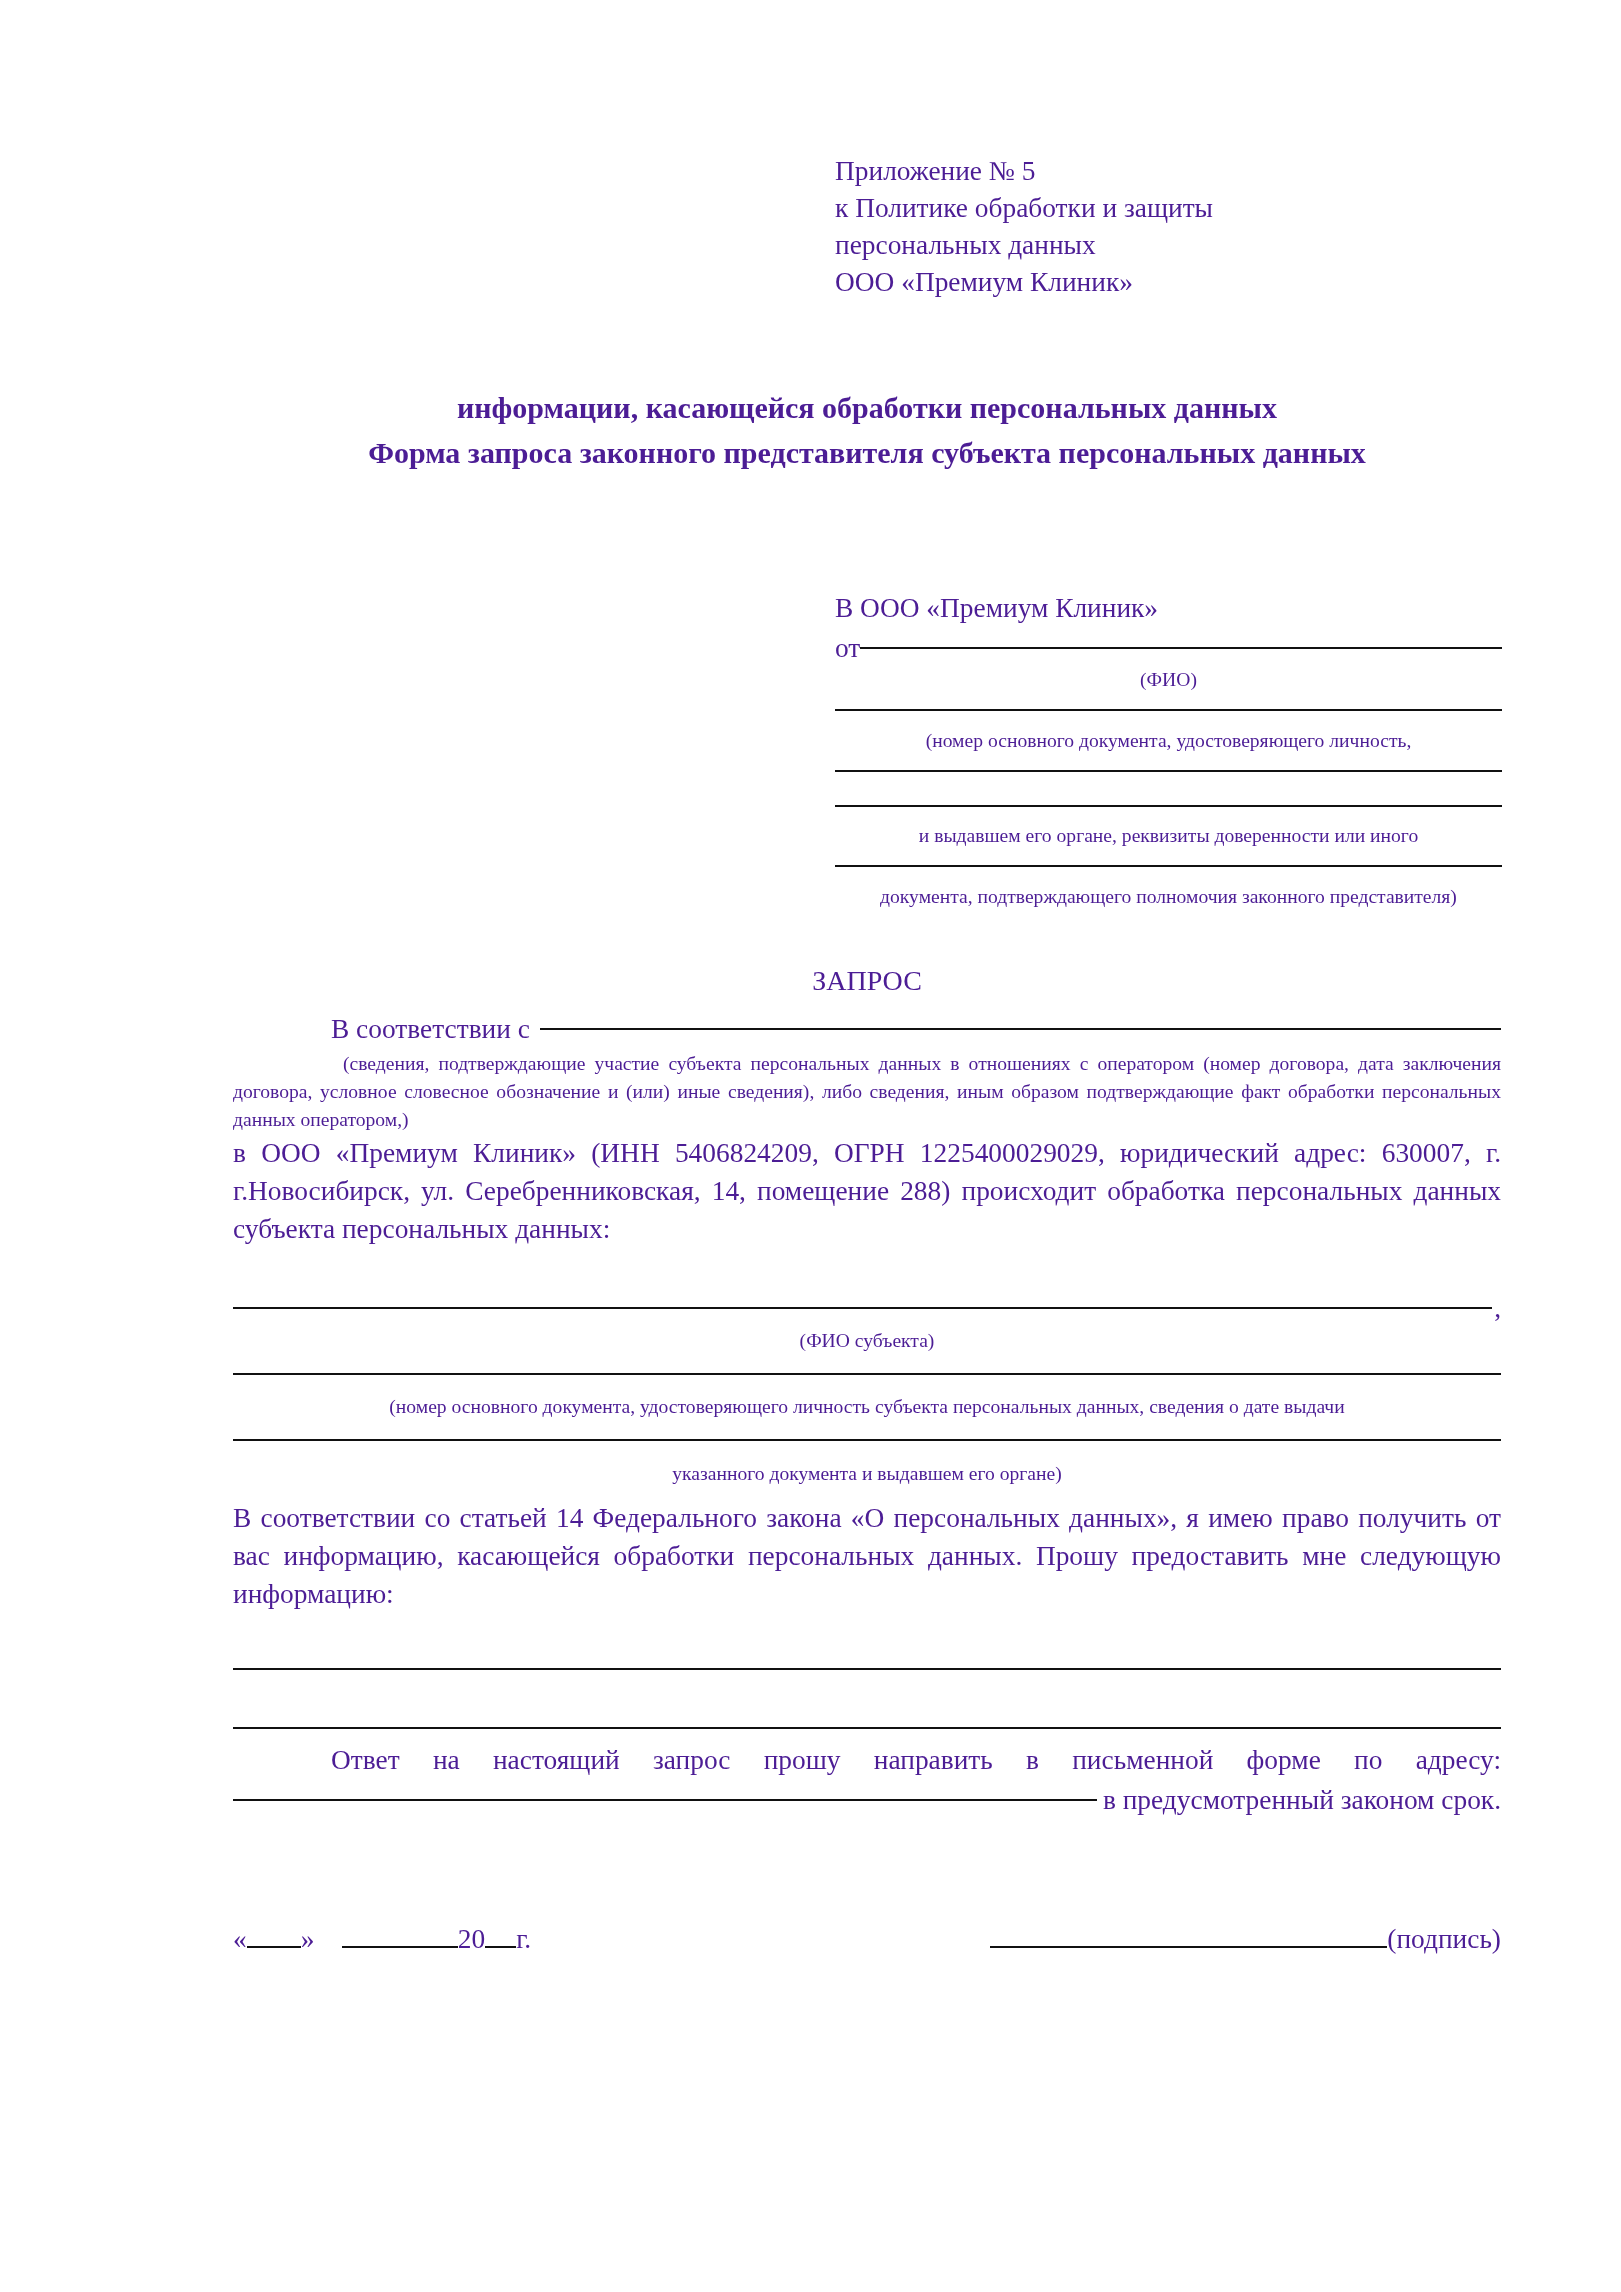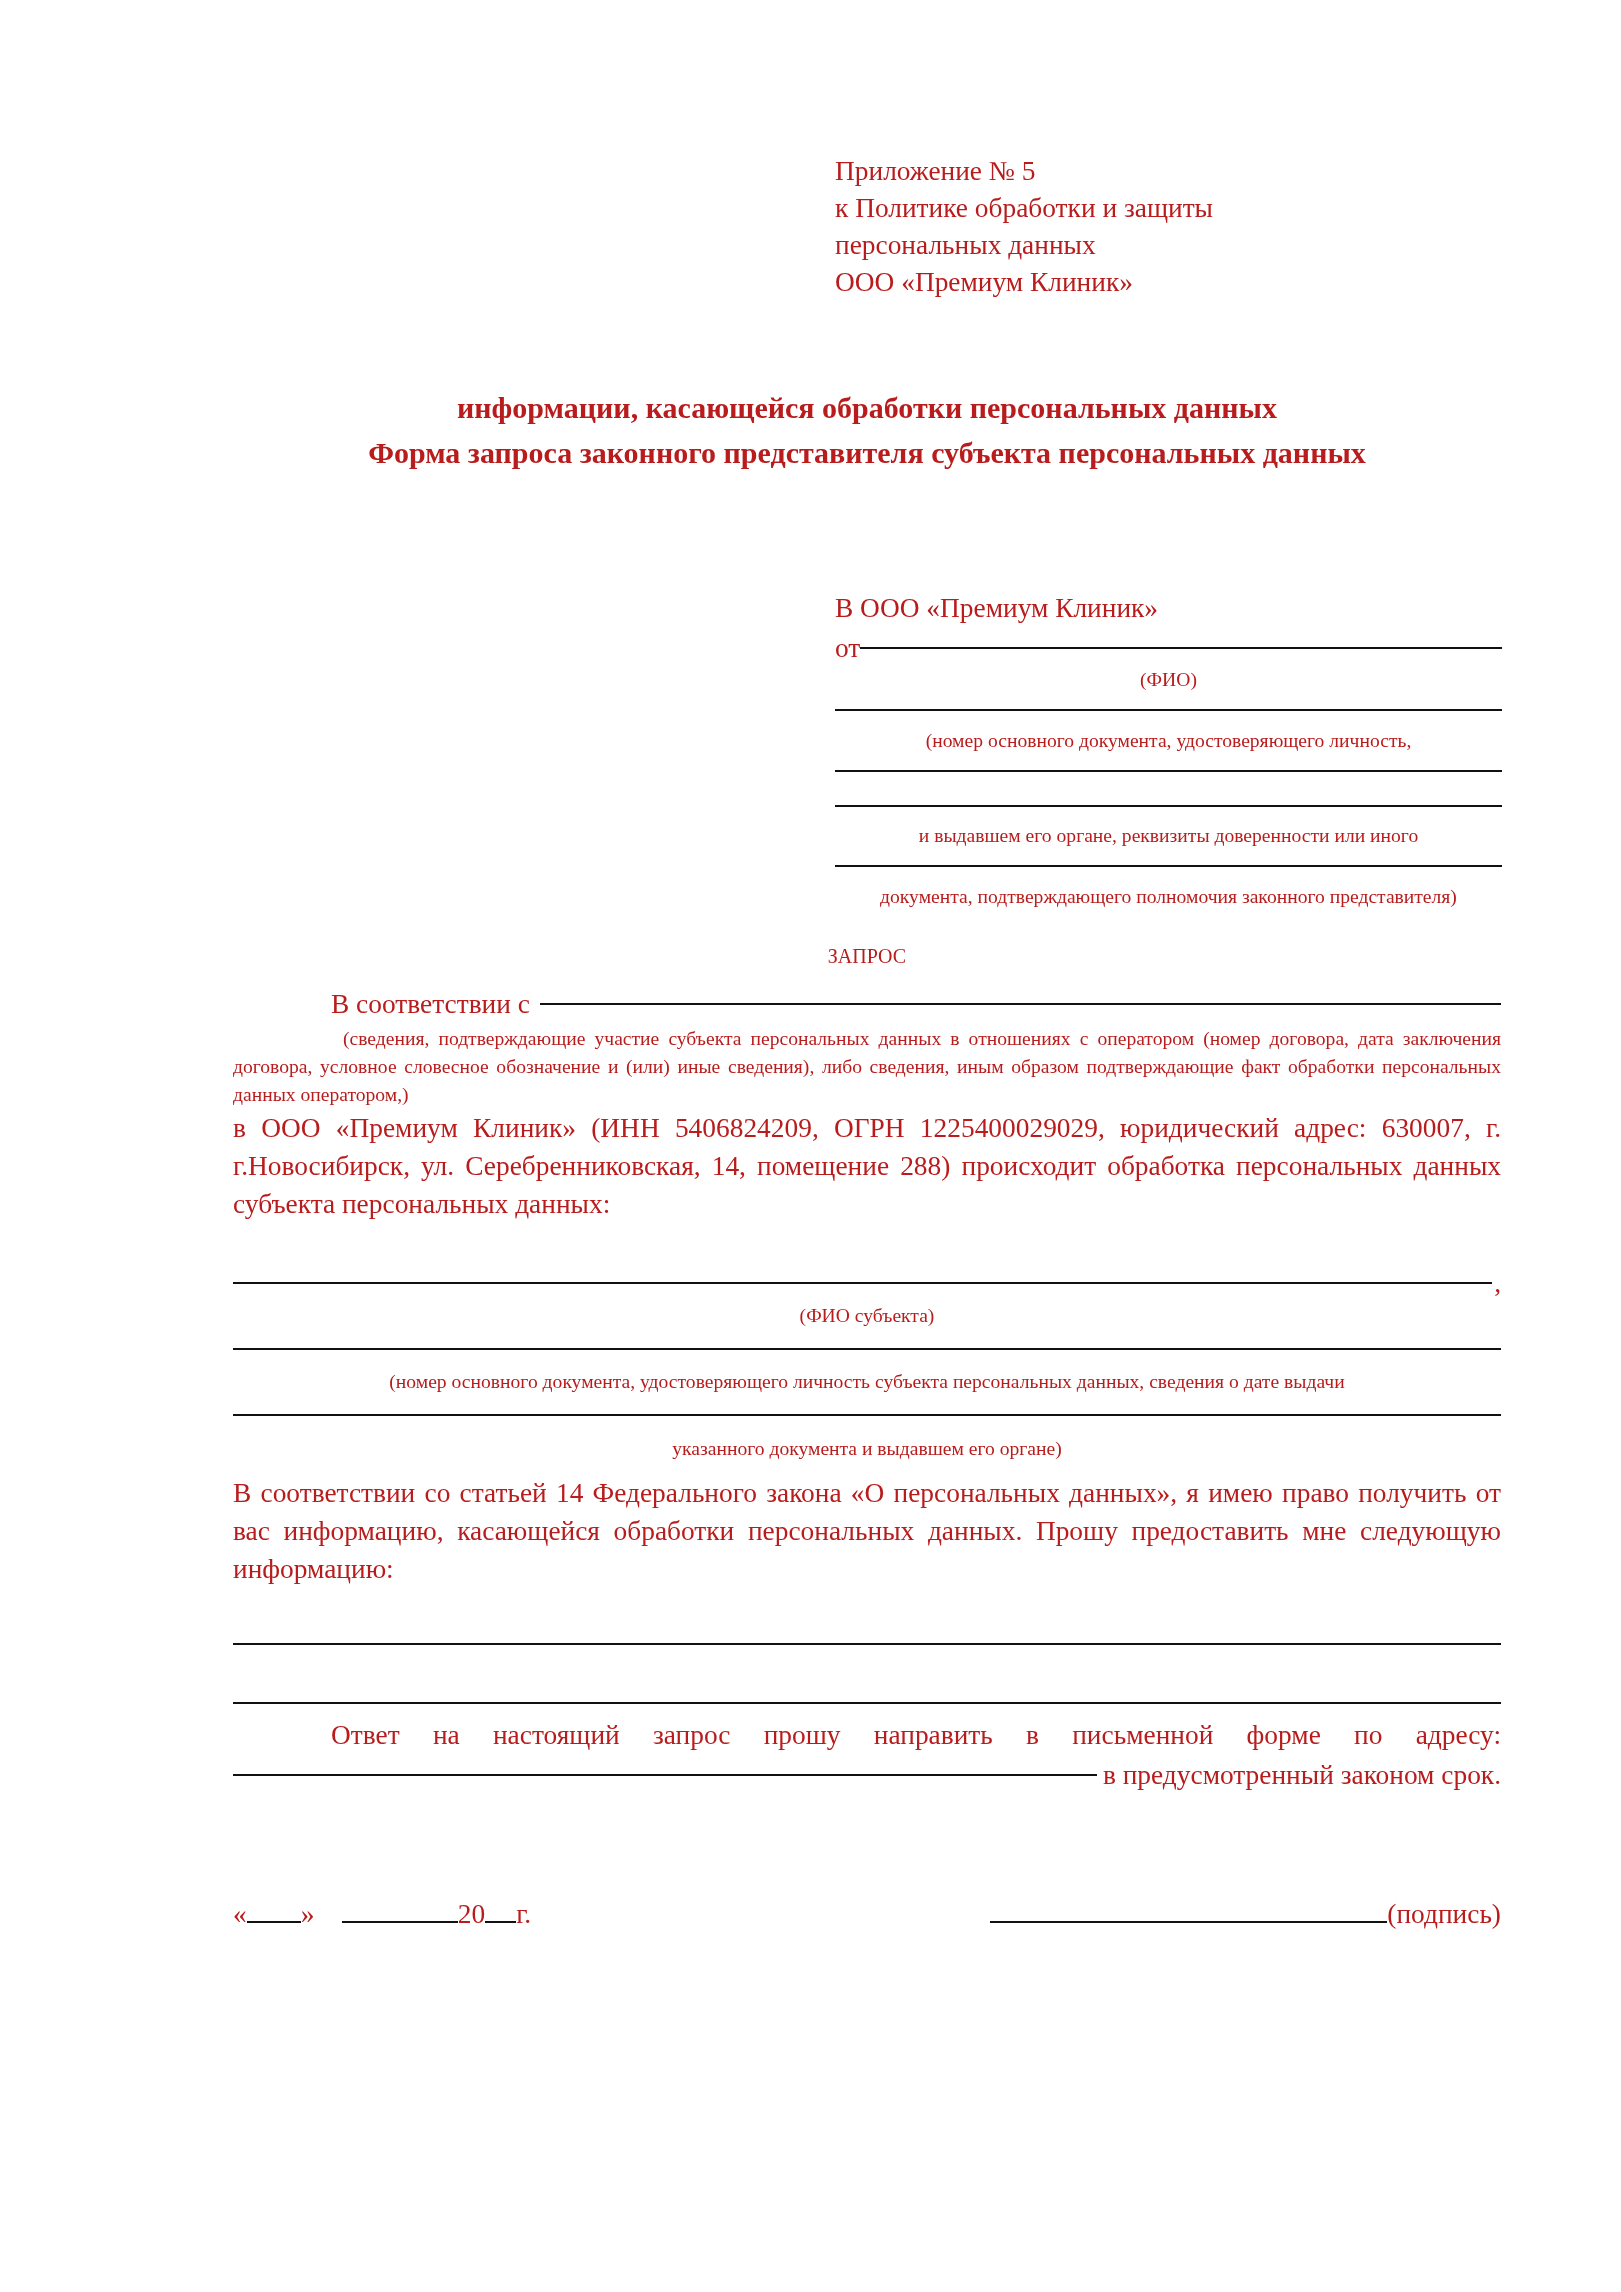--- a/index.html
+++ b/index.html
@@ -5,21 +5,21 @@
   html, body {
     margin: 0;
     padding: 0;
     background: #ffffff;
   }
   .page {
     position: relative;
     width: 1621px;
     height: 2293px;
     background: #ffffff;
-    color: #b91c1c;
+    color: #4c1d95;
     font-family: "Liberation Serif", "DejaVu Serif", serif;
     font-size: 27.4px;
     line-height: 38px;
     box-sizing: border-box;
     padding: 153px 120px 0 233px;
     overflow: hidden;
   }
   .content { width: 1268px; }
 
   
@@ -58,23 +58,23 @@
     font-size: 19.6px;
     line-height: 25.5px;
     text-align: center;
   }
   .addressee .from-row { margin-top: 2px; }
   .addressee .blank-row { height: 35px; }
   .addressee .blank-row .blank { width: 100%; }
 
   
   .zapros-heading {
-    margin-top: 28px;
+    margin-top: 53px;
     text-align: center;
-    font-size: 20px;
+    font-size: 28px;
   }
   .intro-row { margin-top: 9.8px; padding-left: 98px; }
   .intro-row .label { margin-right: 9.8px; }
   .small-note {
     font-size: 19.6px;
     line-height: 28px;
     text-align: justify;
     text-indent: 110px;
     margin-top: 2px;
   }

